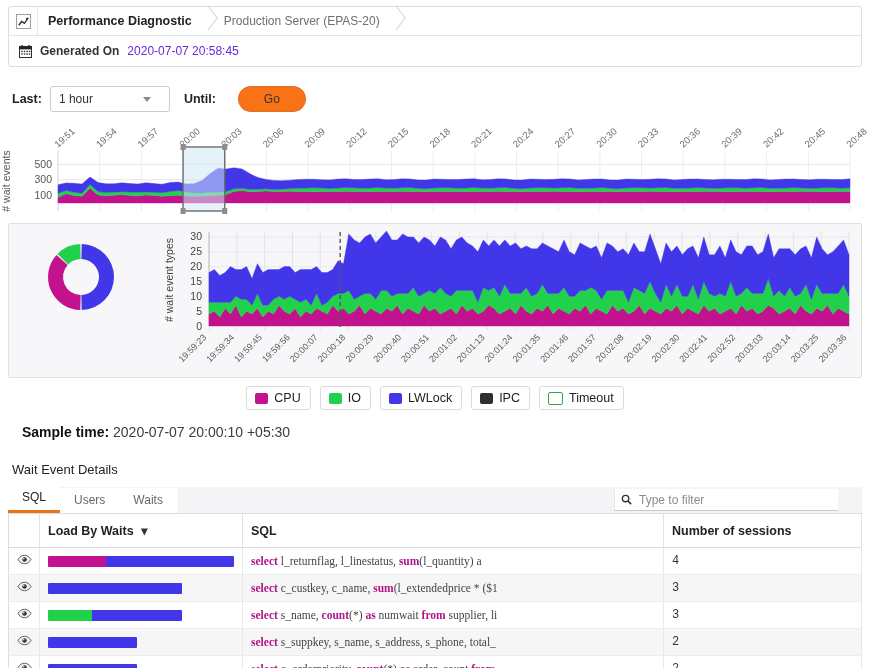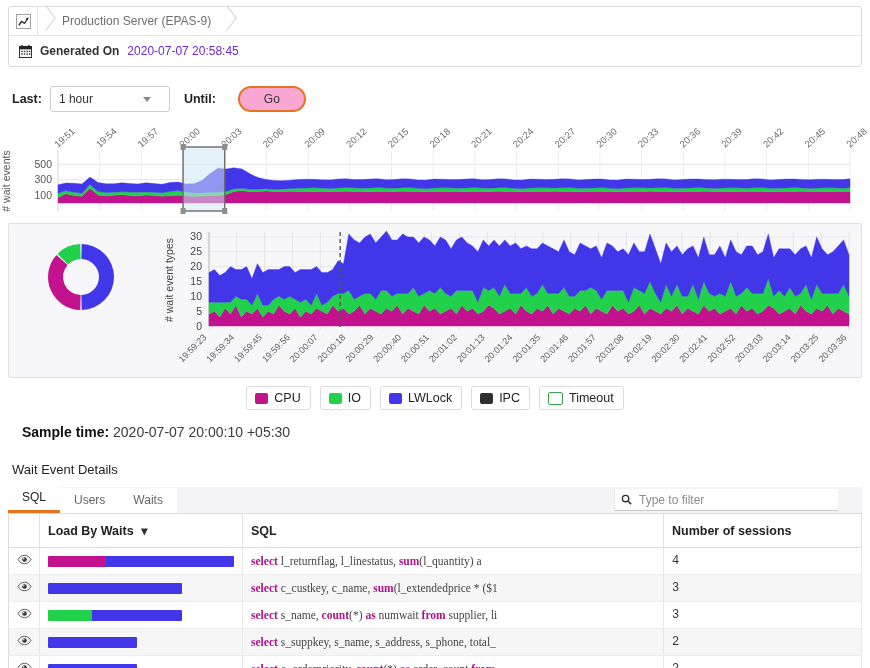--- a/index.html
+++ b/index.html
@@ -41,21 +41,21 @@
   .caret{width:0;height:0;border-left:4px solid transparent;border-right:4px solid transparent;
     border-top:5px solid #8a8a8a;}
   .tb-label2{font-weight:bold;font-size:12.5px;color:#222;margin:0 8px 0 14px;}
   .dt-group{display:flex;align-items:center;border:1px solid #cccccc;border-radius:3px;
     height:26px;background:#fff;box-sizing:border-box;}
   .dt-input{width:134px;height:24px;display:flex;align-items:center;padding:0 6px 0 8px;
     color:#3a3a3a;font-size:12px;overflow:hidden;white-space:nowrap;box-sizing:border-box;}
   .dt-btn{width:30px;height:24px;display:flex;align-items:center;justify-content:center;
     border-left:1px solid #d8d8d8;}
   .go-btn{margin-left:14px;width:68px;height:26px;border:2px solid #e8731f;border-radius:13px;
-    background:#f9a8d4;display:flex;align-items:center;justify-content:center;
+    background:#f97316;display:flex;align-items:center;justify-content:center;
     font-size:12px;color:#333;box-sizing:border-box;}
 
   
   .ov{position:relative;margin:14px 0 0 0;height:90px;width:870px;}
   .ov svg{display:block;}
 
   
   .panel{margin:6px 8px 0 8px;border:1px solid #e0e0e0;background:#f7f7fa;
     height:155px;position:relative;box-sizing:border-box;border-radius:2px;}
   .panel svg{display:block;}
@@ -113,23 +113,26 @@
 
   <div class="bc-wrap">
     <div class="bc-row">
       <div class="bc-icon-cell">
         <svg width="15" height="15" viewBox="0 0 16 16" aria-hidden="true">
           <rect x="0.5" y="0.5" width="15" height="15" fill="#fff" stroke="#9a9a9a"></rect>
           <polyline points="3,12 6,8 9,10 13,4" fill="none" stroke="#2b2b2b" stroke-width="1.4"></polyline>
           <polygon points="13,4 10.2,4.2 12.6,6.6" fill="#2b2b2b"></polygon>
         </svg>
       </div>
+      <div class="bc-crumb active">
+        <span>Performance Diagnostic</span>
+      </div>
       <div class="chev"></div>
       <div class="bc-crumb muted">
-        <span>Production Server (EPAS-9)</span>
+        <span>Production Server (EPAS-20)</span>
       </div>
       <div class="chev"></div>
     </div>
     <div class="bc-row gen-row">
       <span class="ico" style="margin-left:10px">
         <svg width="13" height="13" viewBox="0 0 14 14" aria-hidden="true">
           <rect x="0.5" y="1.5" width="13" height="12" fill="#fff" stroke="#222"></rect>
           <rect x="0.5" y="1.5" width="13" height="3.2" fill="#222"></rect>
           <rect x="2.6" y="0" width="1.4" height="3" fill="#222"></rect>
           <rect x="10" y="0" width="1.4" height="3" fill="#222"></rect>

